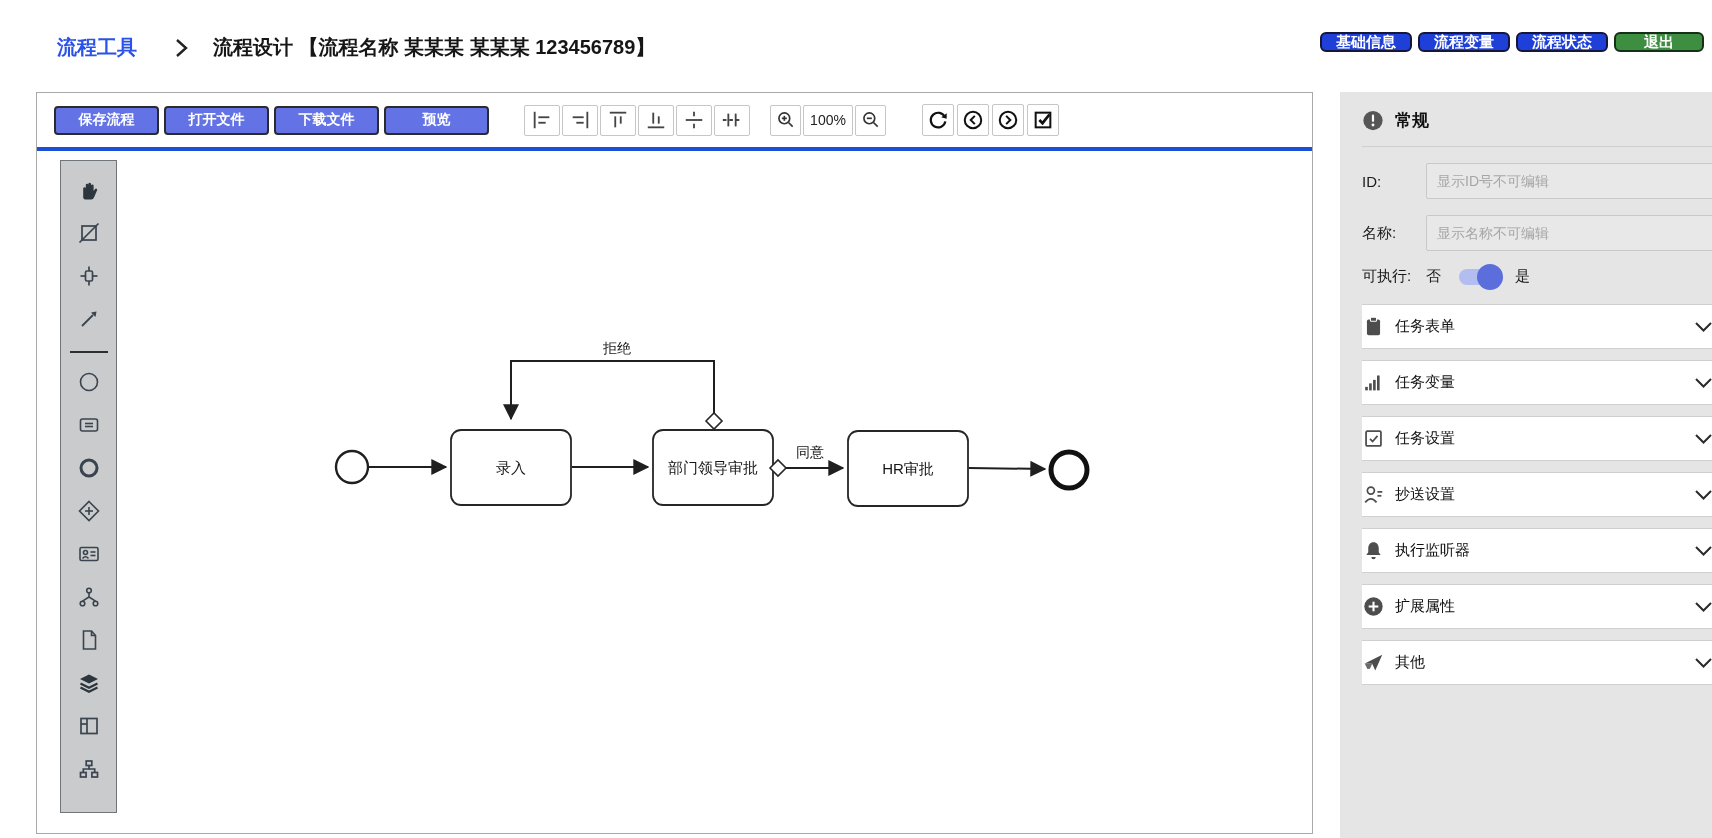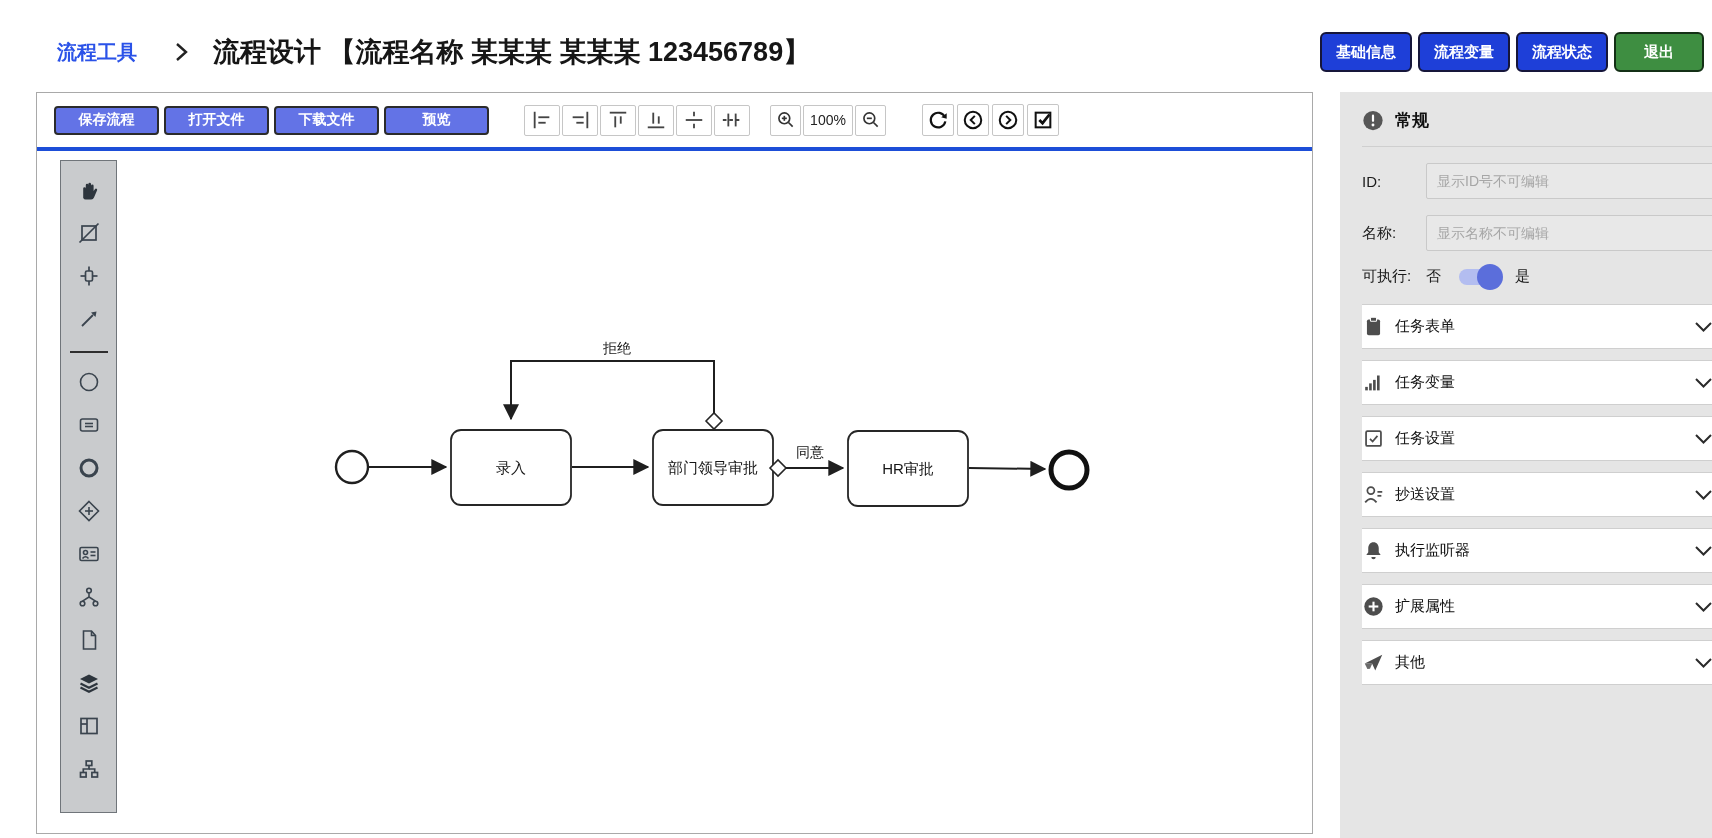--- a/index.html
+++ b/index.html
@@ -4,23 +4,23 @@
 <style>
   * { margin:0; padding:0; box-sizing:border-box; }
   html,body { width:1712px; height:838px; background:#ffffff; overflow:hidden;
     font-family:"Liberation Sans","DejaVu Sans",sans-serif; }
 
   
   .app-header { position:absolute; left:0; top:0; width:1712px; height:92px; background:#fff; }
   .breadcrumb { position:absolute; left:57px; top:34px; display:flex; align-items:center; }
   .breadcrumb-root { color:#2a52e8; font-size:20px; font-weight:700; cursor:pointer; }
   .breadcrumb-sep { margin:0 24px 0 36px; display:flex; align-items:center; }
-  .page-title { color:#161616; font-size:27px; font-weight:700; white-space:nowrap; }
+  .page-title { color:#161616; font-size:20px; font-weight:700; white-space:nowrap; }
   .header-buttons { position:absolute; right:8px; top:32px; display:flex; gap:6px; }
-  .hbtn { min-width:90px; height:20px; padding:18px 14px; border-radius:6px; border:2px solid #16163a;
+  .hbtn { min-width:90px; height:20px; padding:8px 14px; border-radius:6px; border:2px solid #16163a;
     background:#1e3fd8; color:#fff; font-size:15px; font-weight:700; display:flex;
     align-items:center; justify-content:center; cursor:pointer; }
   .hbtn.green { background:#3e8e41; border-color:#143016; }
 
   
   .main-panel { position:absolute; left:36px; top:92px; width:1277px; height:742px;
     border:1px solid #a9a9a9; background:#fff; }
   .canvas-toolbar { position:absolute; left:0; top:0; width:100%; height:58px;
     border-bottom:4px solid #1d4ed8; display:flex; align-items:center; padding-left:17px; }
   .fbtn { width:105px; height:29px; background:#6373e6; border:2px solid #2b2b2b; border-radius:4px;

